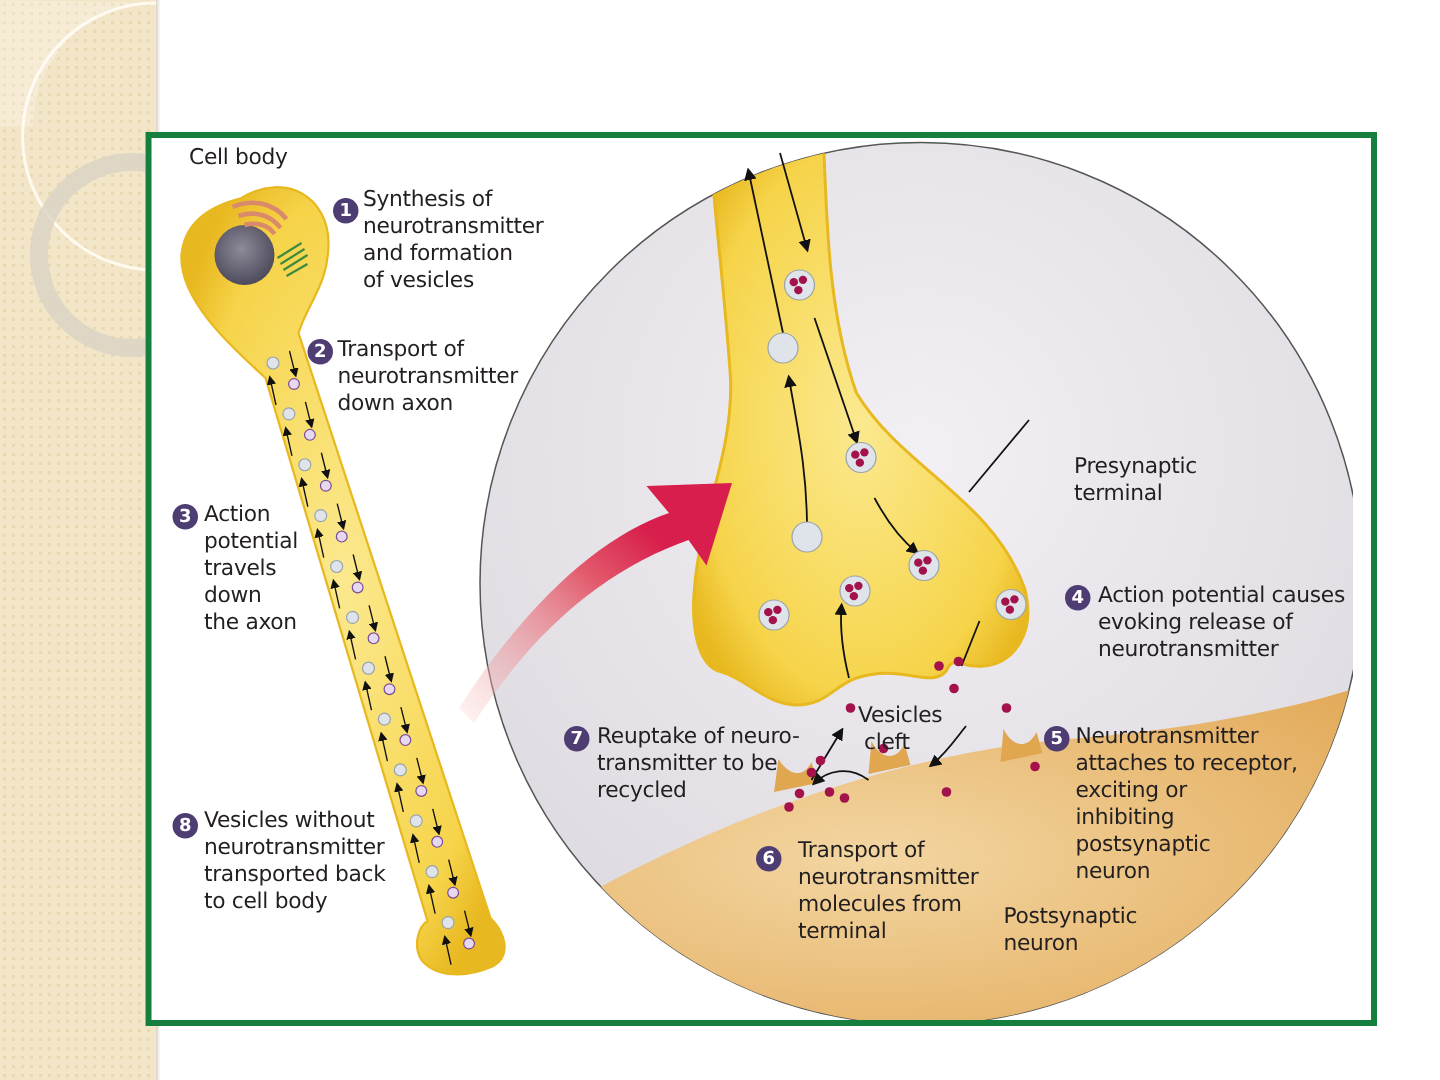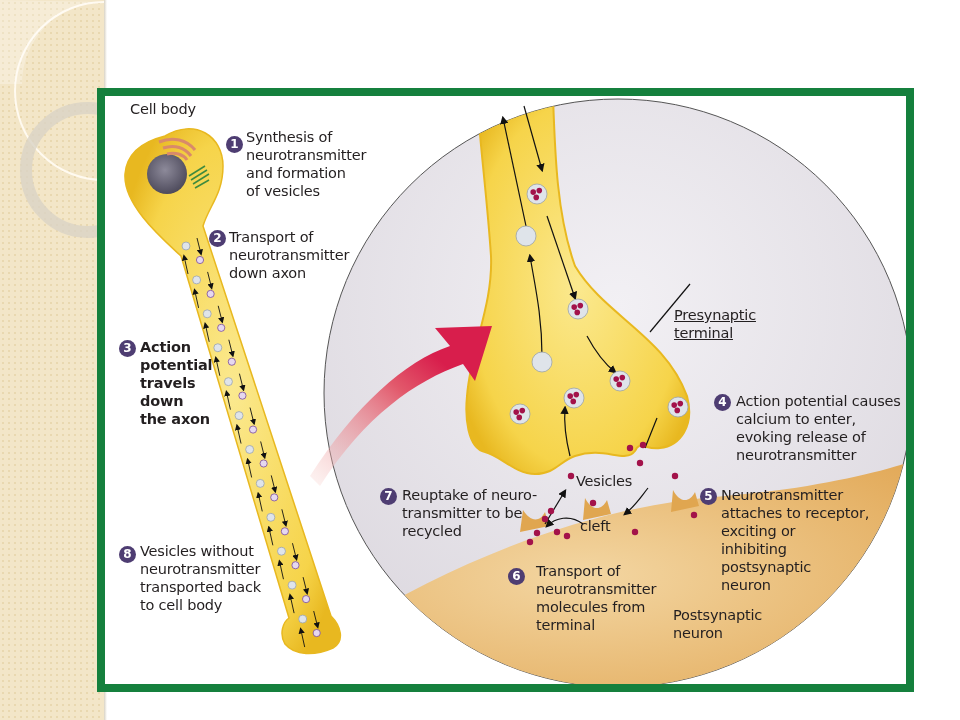--- a/index.html
+++ b/index.html
@@ -3,21 +3,21 @@
 <meta charset="utf-8">
 <style>
   html, body { margin:0; padding:0; }
   body { width:960px; height:720px; position:relative; overflow:hidden; background:#ffffff; font-family:"DejaVu Sans", sans-serif; }
   .strip { position:absolute; left:0; top:0; width:104px; height:720px;
     background-color:#f3e6c8;
     background-image: radial-gradient(#e9d8b0 1px, transparent 1.2px);
     background-size:6px 6px; }
   .strip-shadow { position:absolute; left:104px; top:0; width:3px; height:720px; background:linear-gradient(to right, #d8d2c4, rgba(255,255,255,0)); }
   .deco { position:absolute; left:0; top:0; }
-  .frame { position:absolute; left:97px; top:88px; width:801px; height:588px; border:8px solid #15803d; background:#fff; overflow:hidden; }
+  .frame { position:absolute; left:97px; top:88px; width:801px; height:588px; border:4px solid #15803d; background:#fff; overflow:hidden;padding-left:12px; }
   svg.diagram { position:absolute; left:0; top:0; }
   .label { position:absolute; color:#231f20; font-size:14.5px; line-height:18px; letter-spacing:-0.2px; white-space:nowrap; }
   .label .line { display:block; }
   .badge { position:absolute; width:17px; height:17px; border-radius:50%; background:#4e3d72; color:#fff; font-size:12px; line-height:17px; text-align:center; font-weight:bold; }
 </style>
 </head>
 <body>
 
 <div class="strip"></div>
 <div class="strip-shadow"></div>
@@ -210,52 +210,51 @@
   </div>
 
   <div class="badge" style="left:104px;top:134px;">2</div>
   <div class="label" style="left:124px;top:132px;">
     <span class="line">Transport of</span>
     <span class="line">neurotransmitter</span>
     <span class="line">down axon</span>
   </div>
 
   <div class="badge" style="left:14px;top:244px;">3</div>
-  <div class="label" style="left:35px;top:242px;font-weight:bold;">
+  <div class="label" style="left:35px;top:242px;">
     <span class="line">Action</span>
     <span class="line">potential</span>
     <span class="line">travels</span>
     <span class="line">down</span>
     <span class="line">the axon</span>
   </div>
 
   <div class="badge" style="left:14px;top:450px;">8</div>
   <div class="label" style="left:35px;top:446px;">
     <span class="line">Vesicles without</span>
     <span class="line">neurotransmitter</span>
     <span class="line">transported back</span>
     <span class="line">to cell body</span>
   </div>
 
-  <div class="label" style="left:569px;top:210px;text-decoration:underline;">
+  <div class="label" style="left:615px;top:210px;">
     <span class="line">Presynaptic</span>
     <span class="line">terminal</span>
   </div>
 
   <div class="badge" style="left:609px;top:298px;">4</div>
   <div class="label" style="left:631px;top:296px;">
     <span class="line">Action potential causes</span>
-    <span class="line">calcium to enter,</span>
     <span class="line">evoking release of</span>
     <span class="line">neurotransmitter</span>
   </div>
 
   <div class="label" style="left:471px;top:376px;">
     <span class="line">Vesicles</span>
-    <span class="line" style="padding-left:4px;margin-top:27px;">cleft</span>
+    <span class="line" style="padding-left:4px;">cleft</span>
   </div>
 
   <div class="badge" style="left:275px;top:392px;">7</div>
   <div class="label" style="left:297px;top:390px;">
     <span class="line">Reuptake of neuro-</span>
     <span class="line">transmitter to be</span>
     <span class="line">recycled</span>
   </div>
 
   <div class="badge" style="left:595px;top:392px;">5</div>

